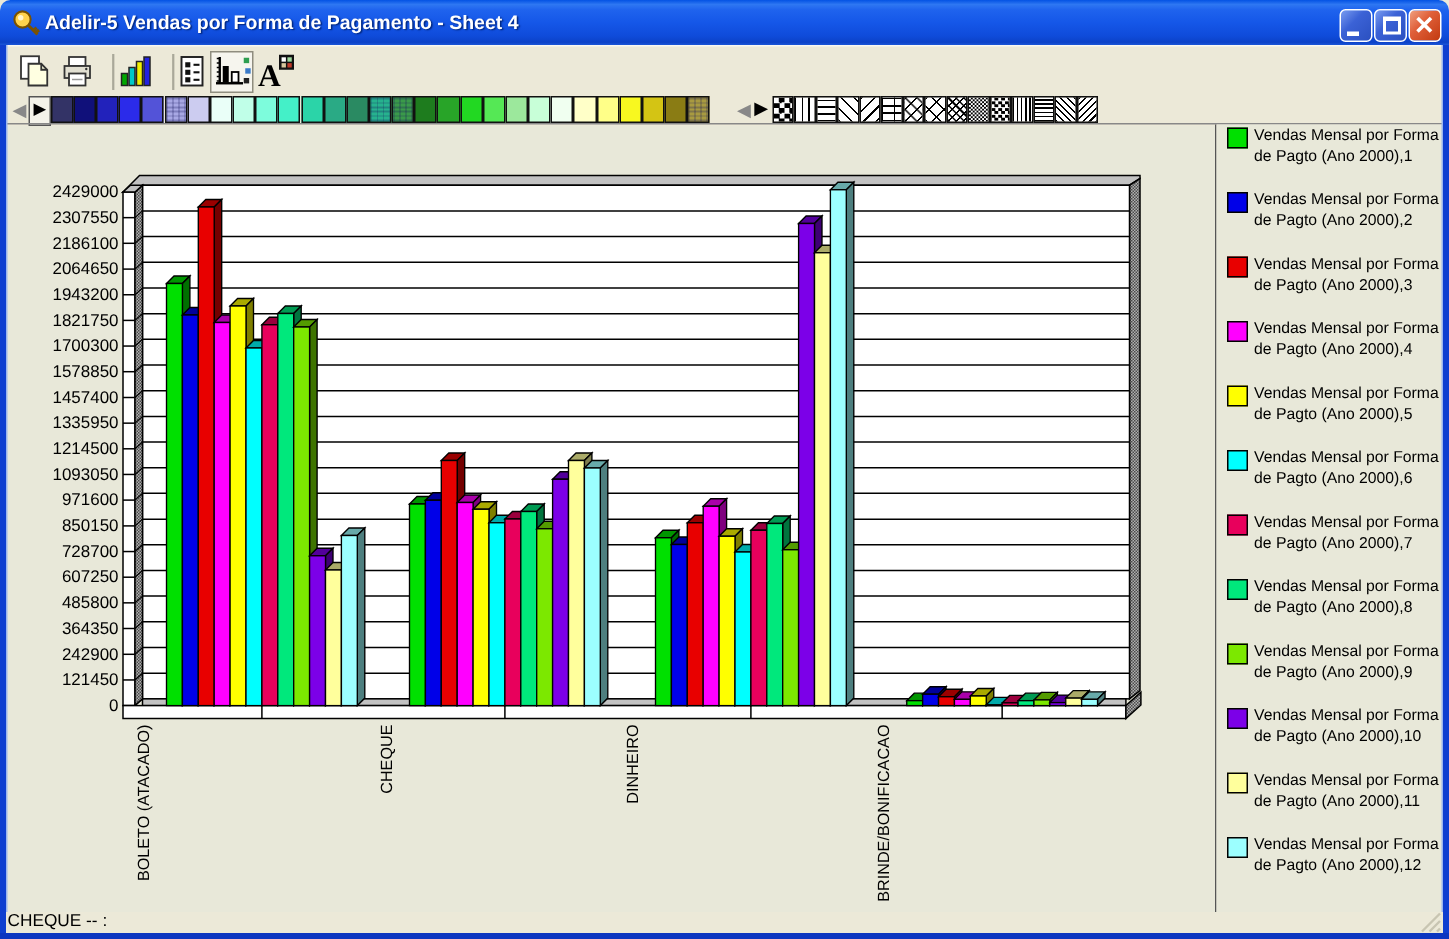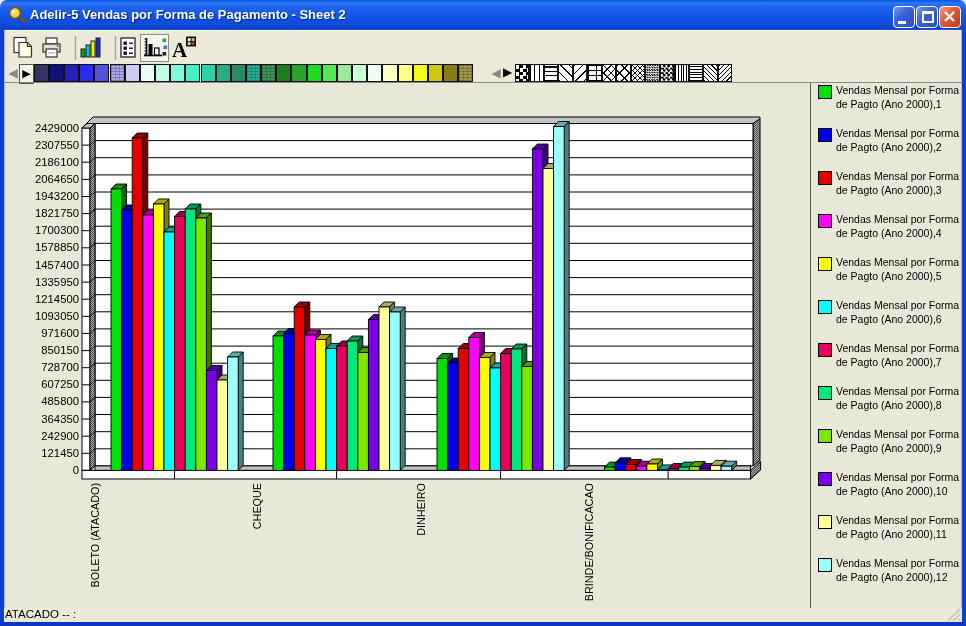--- a/index.html
+++ b/index.html
@@ -6,21 +6,21 @@
 </style></head>
 <body>
 <div style="position:relative;width:966px;height:626px">
 
 <div style="position:absolute;left:0;top:0;width:966px;height:30px;background:linear-gradient(180deg,#0352e4 0%,#2e77f2 10%,#1f63ee 22%,#1557e8 50%,#0f4bda 80%,#0c42c8 94%,#1b56d8 100%);border-radius:7px 7px 0 0"></div>
 <svg width="22" height="22" viewBox="0 0 22 22" style="position:absolute;left:7px;top:5px" xmlns="http://www.w3.org/2000/svg">
  <circle cx="8" cy="8" r="5.4" fill="#ffd34d" stroke="#7a5200" stroke-width="1.4"></circle>
  <circle cx="6.8" cy="6.8" r="1.8" fill="#fff6cf"></circle>
  <path d="M12 12 L18 18 M15.2 15.2 L17.4 13.4 M16.8 16.8 L19 15" stroke="#7a5200" stroke-width="2" fill="none"></path>
 </svg>
-<div style="position:absolute;left:30px;top:7px;font:bold 13px 'Liberation Sans',sans-serif;color:#fff;text-shadow:1px 1px 1px #00257a">Adelir-5 Vendas por Forma de Pagamento - Sheet 2</div>
+<div style="position:absolute;left:30px;top:7px;font:bold 13px 'Liberation Sans',sans-serif;color:#fff;text-shadow:1px 1px 1px #00257a">Adelir-5 Vendas por Forma de Pagamento - Sheet 4</div>
 <div style="position:absolute;left:893px;top:6px;width:20px;height:20px;border-radius:4px;border:1px solid #fff;background:linear-gradient(135deg,#7a9cf0 0%,#3b62d6 40%,#2b50c0 100%)">
       <div style="position:absolute;left:4px;bottom:3px;width:8px;height:3px;background:#fff"></div>
     </div>
 <div style="position:absolute;left:916px;top:6px;width:20px;height:20px;border-radius:4px;border:1px solid #fff;background:linear-gradient(135deg,#7a9cf0 0%,#3b62d6 40%,#2b50c0 100%)">
       <div style="position:absolute;left:4.5px;top:4px;width:8px;height:7px;border:2px solid #fff;border-top-width:3px"></div>
     </div>
 <div style="position:absolute;left:939px;top:6px;width:20px;height:20px;border-radius:4px;border:1px solid #fff;background:linear-gradient(135deg,#f0a080 0%,#e0603a 40%,#c23a10 100%)">
 <svg width="20" height="20" viewBox="0 0 20 20" xmlns="http://www.w3.org/2000/svg">
         <path d="M5 5 L14 14 M14 5 L5 14" stroke="#fff" stroke-width="2.4"></path>
       </svg></div>
@@ -445,17 +445,17 @@
 <div style="position:absolute;left:836px;top:471px;width:145px;font:10.5px 'Liberation Sans',sans-serif;color:#000;line-height:13.5px;white-space:nowrap">Vendas Mensal por Forma<br>de Pagto (Ano 2000),10</div>
 <div style="position:absolute;left:818px;top:515px;width:12px;height:12px;background:#ffff9c;border:1px solid #000"></div>
 <div style="position:absolute;left:836px;top:514px;width:145px;font:10.5px 'Liberation Sans',sans-serif;color:#000;line-height:13.5px;white-space:nowrap">Vendas Mensal por Forma<br>de Pagto (Ano 2000),11</div>
 <div style="position:absolute;left:818px;top:558px;width:12px;height:12px;background:#9cffff;border:1px solid #000"></div>
 <div style="position:absolute;left:836px;top:557px;width:145px;font:10.5px 'Liberation Sans',sans-serif;color:#000;line-height:13.5px;white-space:nowrap">Vendas Mensal por Forma<br>de Pagto (Ano 2000),12</div>
 <div style="position:absolute;left:4px;top:30px;width:958px;height:1px;background:#f8f7f2"></div>
 <div style="position:absolute;left:4px;top:30px;width:1px;height:592px;background:#9cb6ee"></div>
 <div style="position:absolute;left:961px;top:30px;width:1px;height:592px;background:#9cb6ee"></div>
 
 <div style="position:absolute;left:4px;top:608px;width:958px;height:14px;background:#ece9d8"></div>
-<div style="position:absolute;left:5px;top:608px;font:11.5px 'Liberation Sans',sans-serif;color:#000">ATACADO -- :</div>
+<div style="position:absolute;left:5px;top:608px;font:11.5px 'Liberation Sans',sans-serif;color:#000">CHEQUE -- :</div>
 <svg width="16" height="16" viewBox="0 0 16 16" style="position:absolute;left:945px;top:606px" xmlns="http://www.w3.org/2000/svg">
 <path d="M15 3 L3 15 M15 8 L8 15 M15 13 L13 15" stroke="#c8c5b2" stroke-width="1.6" fill="none"></path>
     </svg>
 </div>
 
 </body></html>

